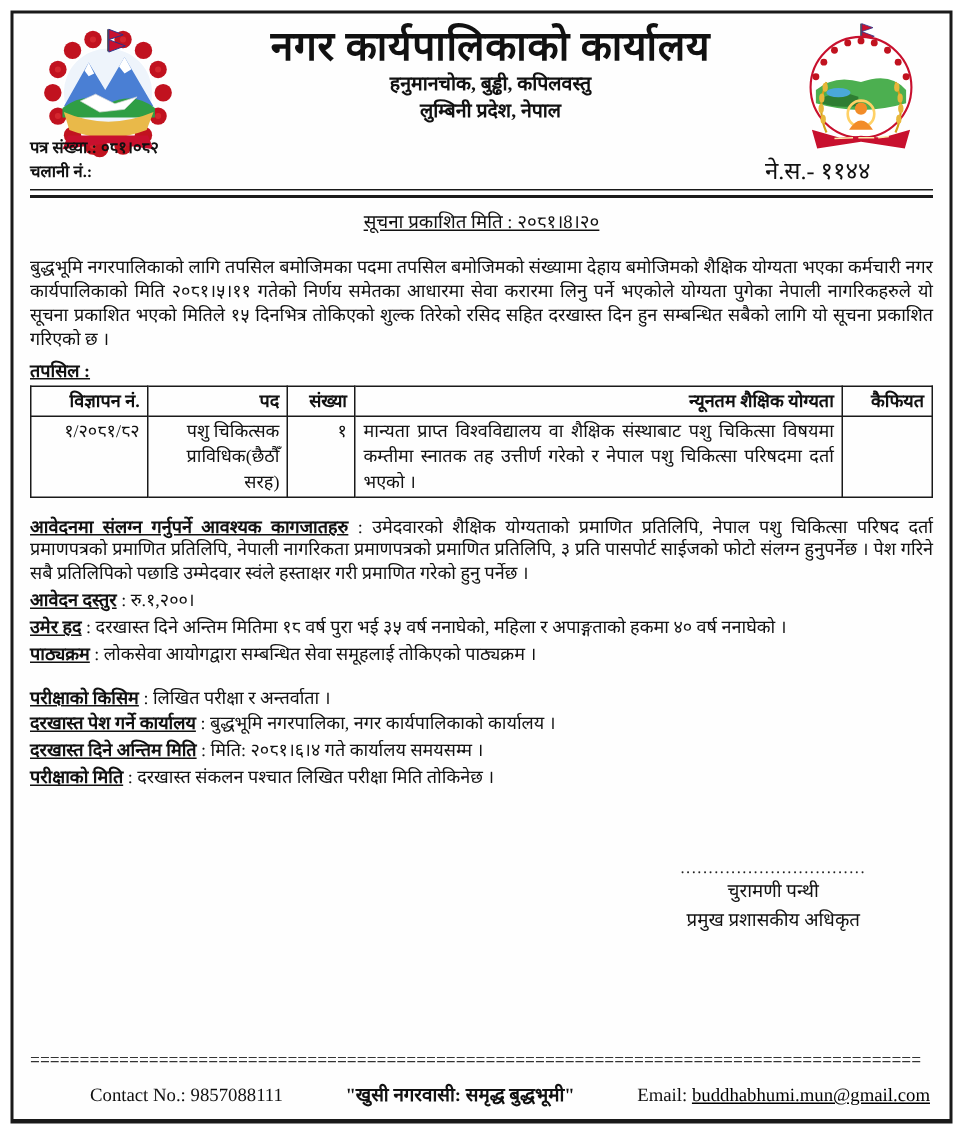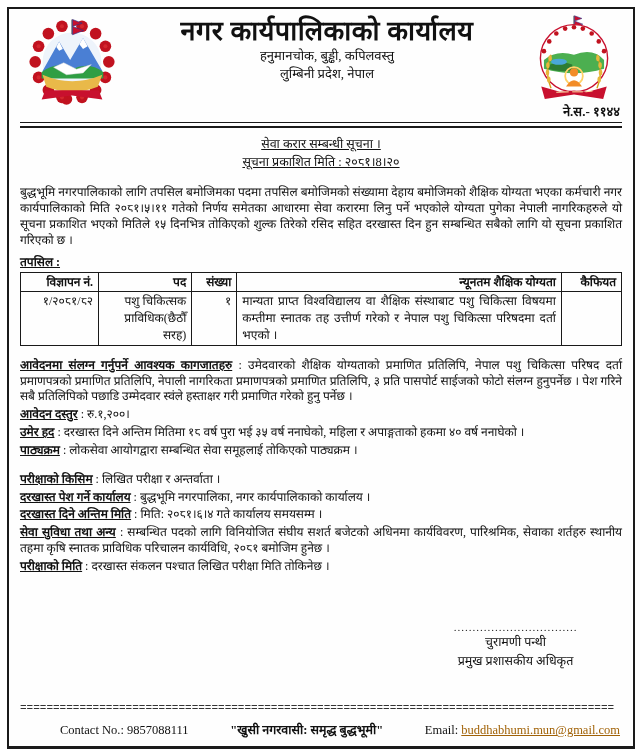--- a/index.html
+++ b/index.html
@@ -6,25 +6,25 @@
   body{width:642px;height:755px;position:relative;font-family:"Liberation Serif","DejaVu Sans",serif;color:#111;}
   .page{position:absolute;top:7px;left:7px;right:7px;bottom:6px;border:2px solid #1a1a1a;border-bottom-width:3px;
         padding:5px 11px 4px 11px;background:#fefefe;overflow:hidden;}
   
   .hdr{display:grid;grid-template-columns:124px 1fr 112px;align-items:start;}
   .hdr-left,.hdr-right{display:flex;flex-direction:column;}
   .logo{width:104px;height:92px;display:block;}
   .logo.right{width:96px;height:92px;margin-left:auto;}
   .meta{font-size:11px;font-weight:bold;line-height:1.45;margin-top:-14px;}
   .meta div{white-space:nowrap;}
-  .nes{font-size:13px;font-weight:bold;text-align:right;margin-top:-4px;padding-right:2px;}
+  .nes{font-size:16px;font-weight:normal;text-align:left;margin-top:-4px;padding-right:2px;}
   .hdr-center{text-align:center;padding-top:2px;}
   .h-muni{font-size:17px;font-weight:bold;line-height:1.25;}
   .h-office{font-size:27px;font-weight:bold;line-height:1.15;letter-spacing:.5px;}
-  .h-addr{font-size:13px;font-weight:normal;line-height:1.35;}
+  .h-addr{font-size:13px;font-weight:bold;line-height:1.35;}
   .dbl-rule{margin-top:2px;height:3px;border-top:1.5px solid #1a1a1a;border-bottom:2.5px solid #1a1a1a;}
   
   .title-block{text-align:center;margin-top:7px;font-size:12.5px;line-height:1.45;}
   .title-block .u{text-decoration:underline;}
   
   .para{font-size:12px;line-height:1.32;text-align:justify;margin-top:14px;}
   .tapasil{font-size:12px;font-weight:bold;text-decoration:underline;margin-top:4px;}
   
   table{width:100%;border-collapse:collapse;margin-top:2px;table-layout:fixed;}
   th,td{border:1.3px solid #1a1a1a;font-size:12px;padding:1px 5px;vertical-align:top;text-align:right;line-height:1.4;}
@@ -39,21 +39,21 @@
   
   .sig{width:205px;margin:46px 4px 0 auto;text-align:center;font-size:12.5px;line-height:1.5;}
   .sig .dots{font-size:11px;letter-spacing:1px;line-height:1.1;color:#222;}
   
   .foot{position:absolute;left:11px;right:11px;bottom:6px;}
   .eq-line{font-family:"Liberation Mono","DejaVu Sans Mono",monospace;font-size:11px;line-height:1;color:#333;
            white-space:nowrap;overflow:hidden;}
   .contact-row{display:flex;justify-content:space-between;align-items:baseline;font-size:12.5px;margin-top:7px;padding:0 2px 2px 2px;}
   .contact-left{margin-left:38px;font-family:"Liberation Serif",serif;}
   .slogan{font-weight:bold;font-size:12.5px;}
-  .email a,.email-link{color:#a16207;text-decoration:underline;cursor:pointer;}
+  .email a,.email-link{color:#000000;text-decoration:underline;cursor:pointer;}
 </style>
 </head>
 <body>
 
 <div class="page">
 
   <div class="hdr">
     <div class="hdr-left">
       <svg class="logo" viewBox="0 0 100 100" aria-hidden="true">
         <g fill="#c1121f">
@@ -89,20 +89,24 @@
         <polygon points="58,33 62,26 67,35 62,38" fill="#ffffff"></polygon>
         <polygon points="33,36 36,30 40,38 36,40" fill="#ffffff"></polygon>
         <path d="M17,63 Q35,50 50,60 Q68,51 84,63 L84,70 L17,70 Z" fill="#2f9e44"></path>
         <path d="M18,66 Q50,80 83,66 L78,79 Q50,90 22,79 Z" fill="#e9b949"></path>
         <path d="M30,58 L41,53 L55,60 L71,55 L62,64 L44,66 Z" fill="#ffffff" stroke="#d9d9d9" stroke-width=".5"></path>
         <rect x="49.4" y="6" width="1.2" height="16" fill="#444"></rect>
         <path d="M50.6,6 L61,10 L50.6,13.5 Z" fill="#c8102e" stroke="#27348b" stroke-width=".7"></path>
         <path d="M50.6,13.5 L62.5,18 L50.6,22.5 Z" fill="#c8102e" stroke="#27348b" stroke-width=".7"></path>
         <path d="M21,83 L79,83 L83,93 L50,88.5 L17,93 Z" fill="#c8102e"></path>
       </svg>
+      <div class="meta">
+        <div>पत्र संख्या.: ०८१।०८२</div>
+        <div>चलानी नं.:</div>
+      </div>
     </div>
 
     <div class="hdr-center">
       <div class="h-office">नगर कार्यपालिकाको कार्यालय</div>
       <div class="h-addr">हनुमानचोक, बुड्ढी, कपिलवस्तु</div>
       <div class="h-addr">लुम्बिनी प्रदेश, नेपाल</div>
     </div>
 
     <div class="hdr-right">
       <svg class="logo right" viewBox="0 0 100 104" aria-hidden="true">
@@ -148,21 +152,20 @@
             <line x1="63" y1="88" x2="71" y2="87"></line>
         </g>
       </svg>
       <div class="nes">ने.स.- ११४४</div>
     </div>
   </div>
 
   <div class="dbl-rule"></div>
 
   <div class="title-block">
-    <div><span class="u">सेवा करार सम्बन्धी सूचना ।</span></div>
     <div><span class="u">सूचना प्रकाशित मिति : २०८१।8।२०</span></div>
   </div>
 
   <div class="para">बुद्धभूमि नगरपालिकाको लागि तपसिल बमोजिमका पदमा तपसिल बमोजिमको संख्यामा देहाय बमोजिमको शैक्षिक योग्यता भएका कर्मचारी नगर कार्यपालिकाको मिति २०८१।५।११ गतेको निर्णय समेतका आधारमा सेवा करारमा लिनु पर्ने भएकोले योग्यता पुगेका नेपाली नागरिकहरुले यो सूचना प्रकाशित भएको मितिले १५ दिनभित्र तोकिएको शुल्क तिरेको रसिद सहित दरखास्त दिन हुन सम्बन्धित सबैको लागि यो सूचना प्रकाशित गरिएको छ ।</div>
   <div class="tapasil">तपसिल :</div>
 
   <table>
     <colgroup>
         <col class="c0">
         <col class="c1">
@@ -191,21 +194,20 @@
   </table>
 
   <div class="sections">
     <div class="sec"><span class="lbl">आवेदनमा संलग्न गर्नुपर्ने आवश्यक कागजातहरु</span><span> : उमेदवारको शैक्षिक योग्यताको प्रमाणित प्रतिलिपि, नेपाल पशु चिकित्सा परिषद दर्ता प्रमाणपत्रको प्रमाणित प्रतिलिपि, नेपाली नागरिकता प्रमाणपत्रको प्रमाणित प्रतिलिपि, ३ प्रति पासपोर्ट साईजको फोटो संलग्न हुनुपर्नेछ । पेश गरिने सबै प्रतिलिपिको पछाडि उम्मेदवार स्वंले हस्ताक्षर गरी प्रमाणित गरेको हुनु पर्नेछ ।</span></div>
     <div class="sec"><span class="lbl">आवेदन दस्तुर</span><span> : रु.१,२००।</span></div>
     <div class="sec"><span class="lbl">उमेर हद</span><span> : दरखास्त दिने अन्तिम मितिमा १८ वर्ष पुरा भई ३५ वर्ष ननाघेको, महिला र अपाङ्गताको हकमा ४० वर्ष ननाघेको ।</span></div>
     <div class="sec"><span class="lbl">पाठ्यक्रम</span><span> : लोकसेवा आयोगद्वारा सम्बन्धित सेवा समूहलाई तोकिएको पाठ्यक्रम ।</span></div>
     <div class="sec gap-above"><span class="lbl">परीक्षाको किसिम</span><span> : लिखित परीक्षा र अन्तर्वाता ।</span></div>
     <div class="sec"><span class="lbl">दरखास्त पेश गर्ने कार्यालय</span><span> : बुद्धभूमि नगरपालिका, नगर कार्यपालिकाको कार्यालय ।</span></div>
     <div class="sec"><span class="lbl">दरखास्त दिने अन्तिम मिति</span><span> : मिति: २०८१।६।४ गते कार्यालय समयसम्म ।</span></div>
-    <div class="sec"><span class="lbl">सेवा सुविधा तथा अन्य</span><span> : सम्बन्धित पदको लागि विनियोजित संघीय सशर्त बजेटको अधिनमा कार्यविवरण, पारिश्रमिक, सेवाका शर्तहरु स्थानीय तहमा कृषि स्नातक प्राविधिक परिचालन कार्यविधि, २०८१ बमोजिम हुनेछ ।</span></div>
     <div class="sec"><span class="lbl">परीक्षाको मिति</span><span> : दरखास्त संकलन पश्चात लिखित परीक्षा मिति तोकिनेछ ।</span></div>
   </div>
 
   <div class="sig">
     <div class="dots">.................................</div>
     <div>चुरामणी पन्थी</div>
     <div>प्रमुख प्रशासकीय अधिकृत</div>
   </div>
 
   <div class="foot">

